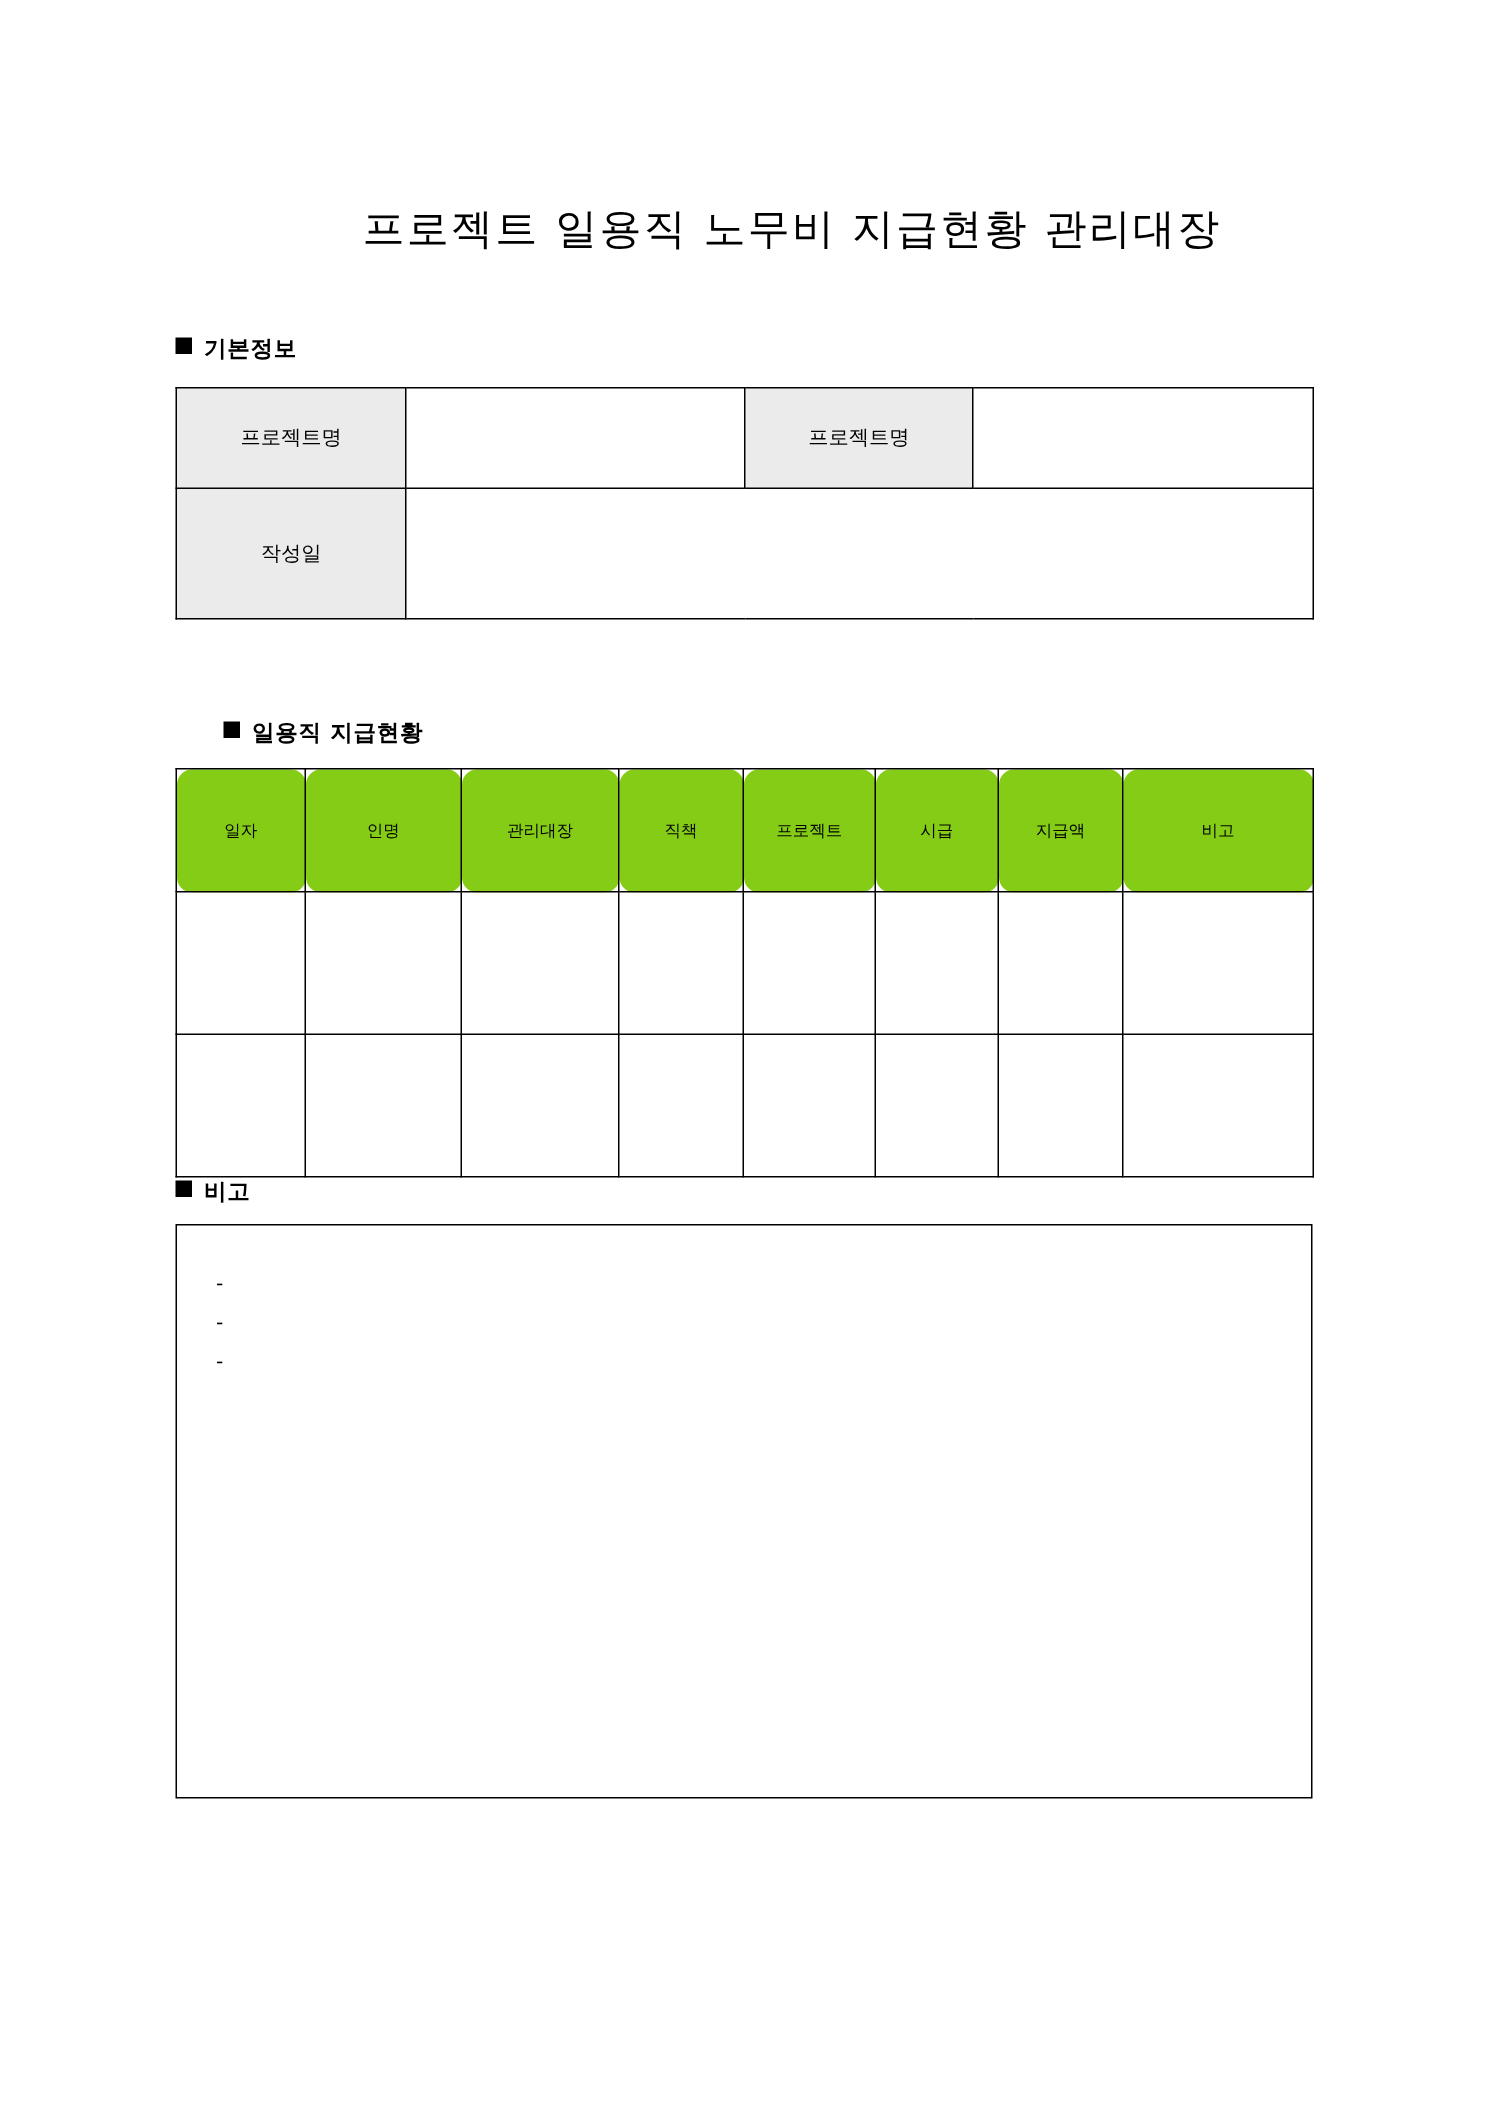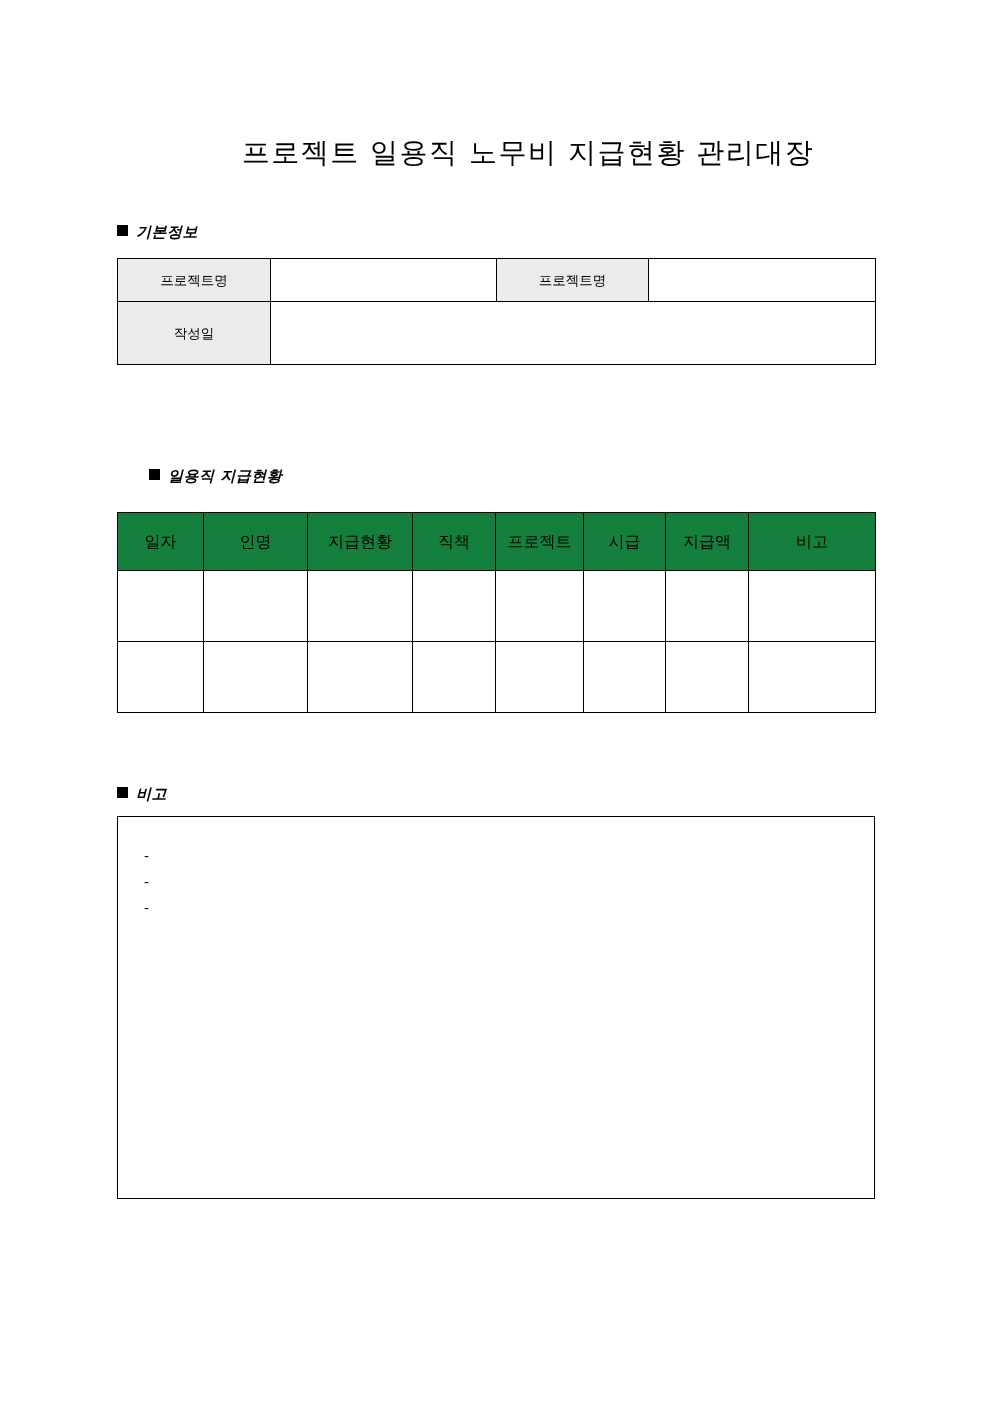--- a/index.html
+++ b/index.html
@@ -39,47 +39,46 @@
 
   
   .section-head {
     position: absolute;
     left: 117px;
     font-size: 15px;
     font-weight: bold;
     line-height: 20px;
     letter-spacing: 0.5px;
     white-space: nowrap;
-    font-style: italic;
   }
   .section-head .bullet {
     display: inline-block;
     width: 11px;
     height: 11px;
     background: #000000;
     margin-right: 8px;
     vertical-align: 1px;
   }
   #sec-basic   { top: 222px; }
-  #sec-payment { top: 466px; padding-left: 32px; }
+  #sec-payment { top: 478px; padding-left: 32px; }
   #sec-remarks { top: 784px; }
 
   
   table.grid {
     position: absolute;
     border-collapse: collapse;
     table-layout: fixed;
     background: #ffffff;
   }
   table.grid td {
     border: 1px solid #000000;
     font-size: 13.5px;
     text-align: center;
     vertical-align: middle;
-    padding: 0 2px;
+    padding: 12px 2px;
     line-height: 19px;
     word-break: keep-all;
   }
   td.label {
     background: #ebebeb;
   }
   td.value {
     background: #ffffff;
   }
 
@@ -93,23 +92,24 @@
   #basic-info-table tr.r2 td { height: 42px; }
   #basic-info-table tr.r3 td { height: 62px; margin-left: 12px; }
 
   
   #payment-table {
     left: 117px;
     top: 512px;
     width: 758px;
   }
   #payment-table thead td {
-    background: #15803d;
+    background: #84cc16;
     height: 57px;
-    font-size: 16px;
+    font-size: 11px;
+    border-radius: 10px;
   }
   #payment-table tbody td {
     height: 70px;
     background: #ffffff;
   }
 
   
   #remarks-box {
     position: absolute;
     left: 117px;
@@ -176,21 +176,21 @@
       <col style="width:83px">
       <col style="width:88px">
       <col style="width:82px">
       <col style="width:83px">
       <col style="width:127px">
     </colgroup>
     <thead>
       <tr>
         <td>일자</td>
         <td>인명</td>
-        <td>지급현황</td>
+        <td>관리대장</td>
         <td>직책</td>
         <td>프로젝트</td>
         <td>시급</td>
         <td>지급액</td>
         <td>비고</td>
       </tr>
     </thead>
     <tbody>
       <tr>
         <td></td>

